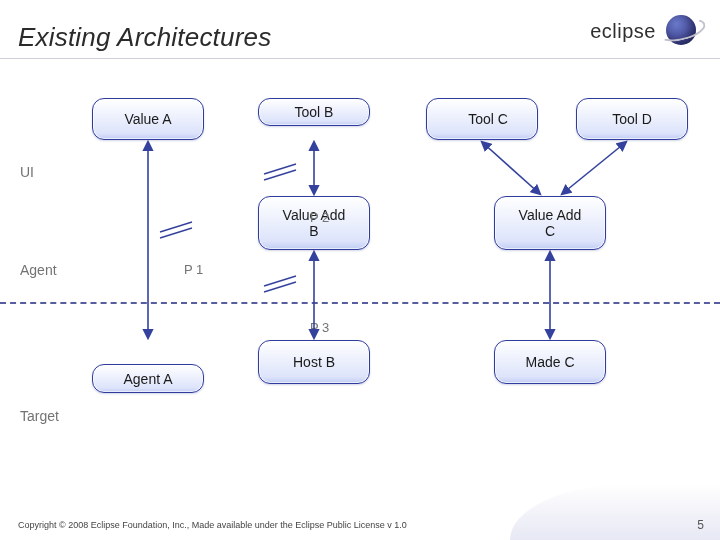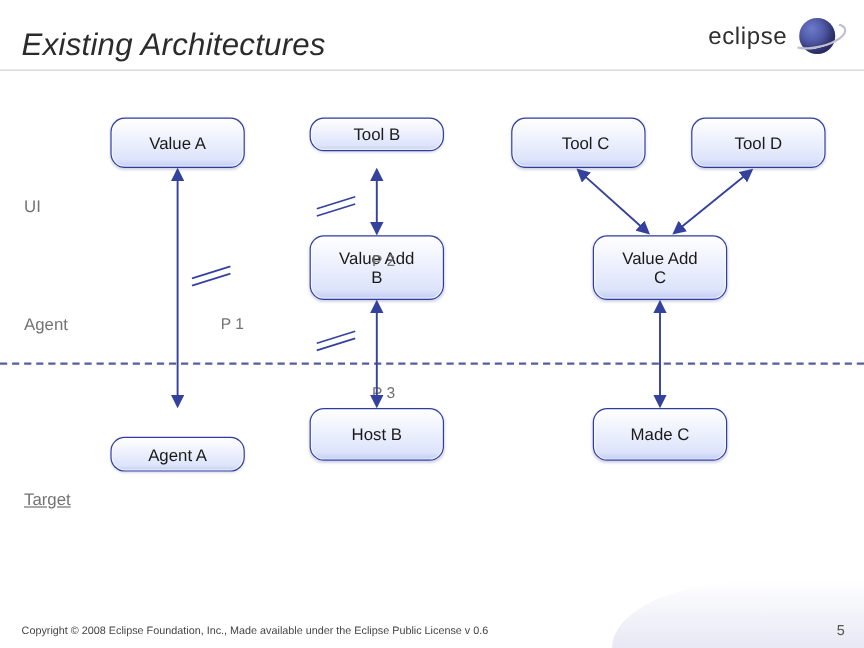--- a/index.html
+++ b/index.html
@@ -129,21 +129,21 @@
 </div>
 <div class="node" style="left:258px; top:340px; width:112px; height:44px;">
   <span>Host B</span>
 </div>
 <div class="node" style="left:494px; top:340px; width:112px; height:44px;">
   <span>Made C</span>
 </div>
 
 <div class="lbl" style="left:20px; top:118px;">UI</div>
 <div class="lbl" style="left:20px; top:216px;">Agent</div>
-<div class="lbl" style="left:20px; top:362px;text-decoration:underline;">Target</div>
+<div class="lbl" style="left:20px; top:362px;">Target</div>
 
 <div class="lbl plabel" style="left:184px; top:216px;">P 1</div>
 <div class="lbl plabel" style="left:310px; top:164px;">P 2</div>
 <div class="lbl plabel" style="left:310px; top:274px;">P 3</div>
 
 <div class="dashline" style="top:302px;"></div>
 
 <svg class="canvas">
   <defs>
     <marker id="ah" viewBox="0 0 10 10" refX="8" refY="5" markerWidth="7" markerHeight="7" orient="auto-start-reverse">
@@ -169,14 +169,14 @@
     <line x1="264" y1="114" x2="296" y2="104"></line>
     <line x1="264" y1="120" x2="296" y2="110"></line>
     <line x1="160" y1="172" x2="192" y2="162"></line>
     <line x1="160" y1="178" x2="192" y2="168"></line>
     <line x1="264" y1="226" x2="296" y2="216"></line>
     <line x1="264" y1="232" x2="296" y2="222"></line>
   </g>
 </svg>
 
 <div class="footer-accent"></div>
-<div class="footer">Copyright © 2008 Eclipse Foundation, Inc., Made available under the Eclipse Public License v 0.6</div>
+<div class="footer">Copyright © 2008 Eclipse Foundation, Inc., Made available under the Eclipse Public License v 1.0</div>
 <div class="pagenum">5</div>
 
 </body></html>

